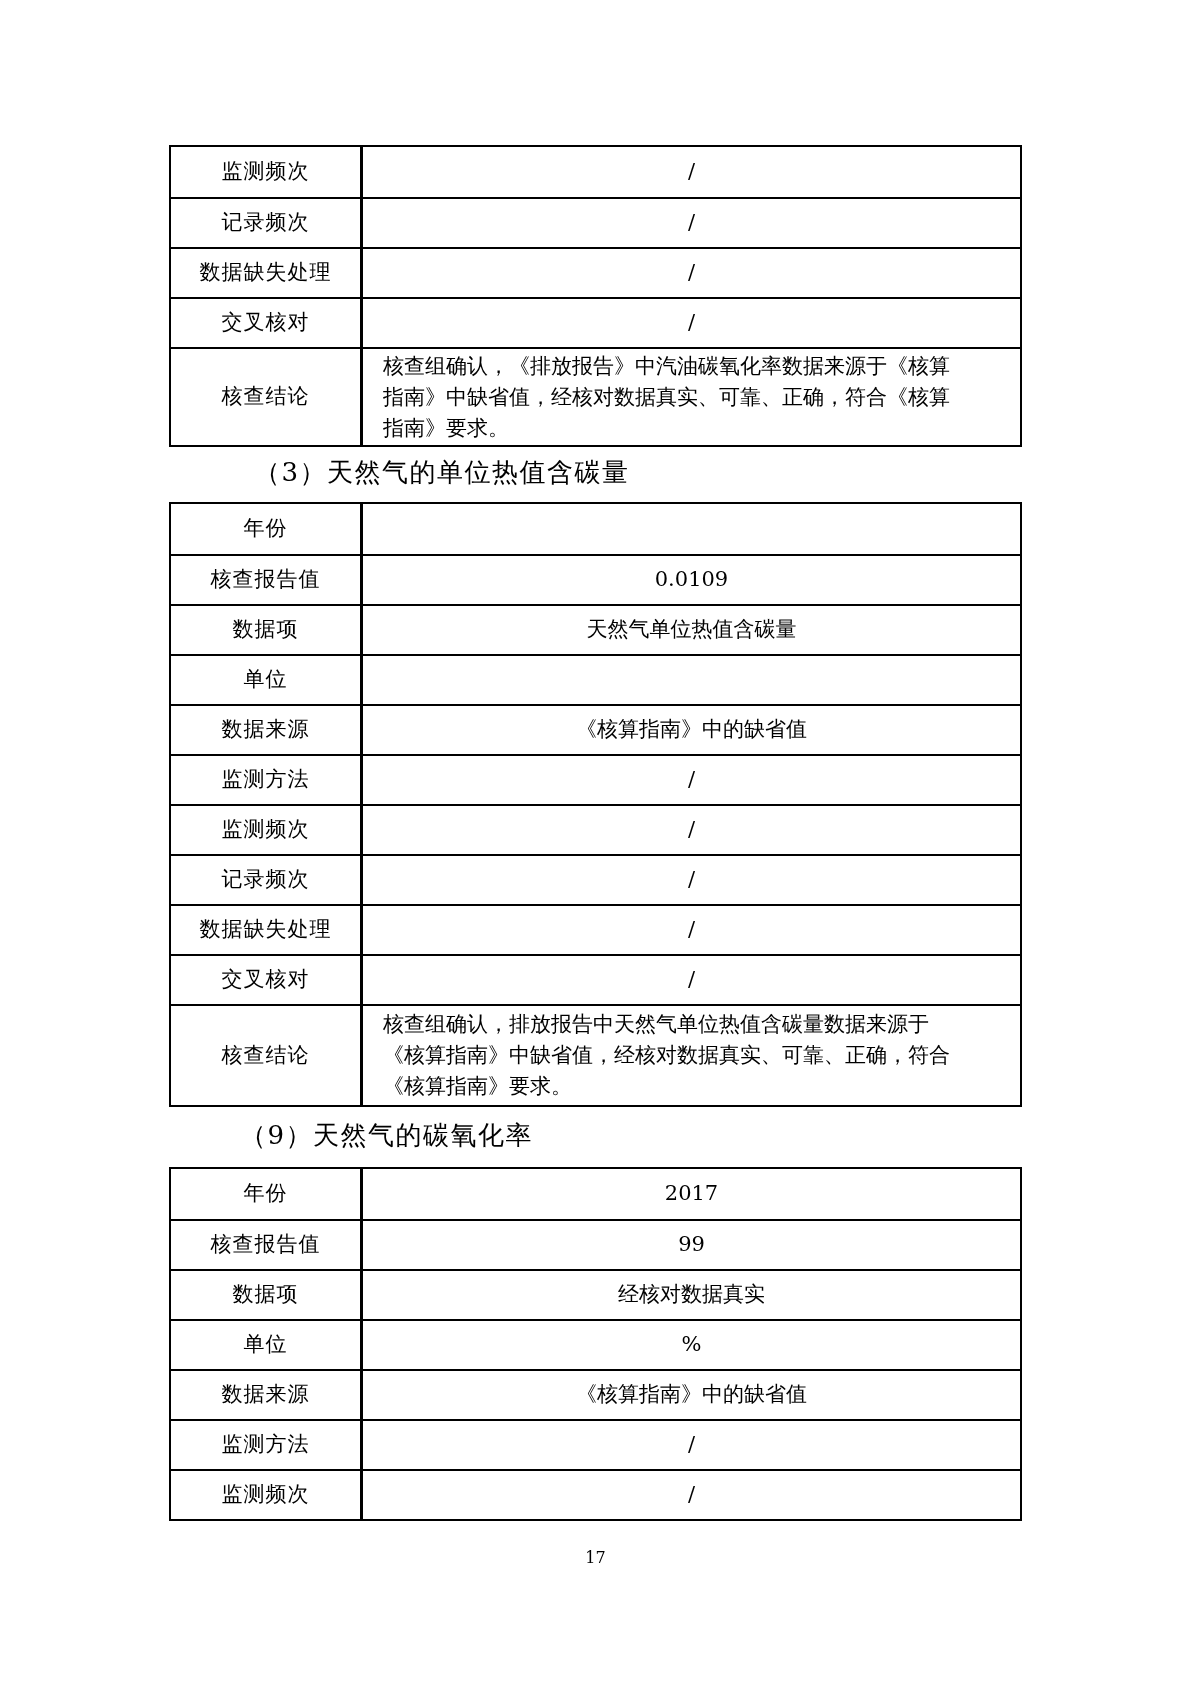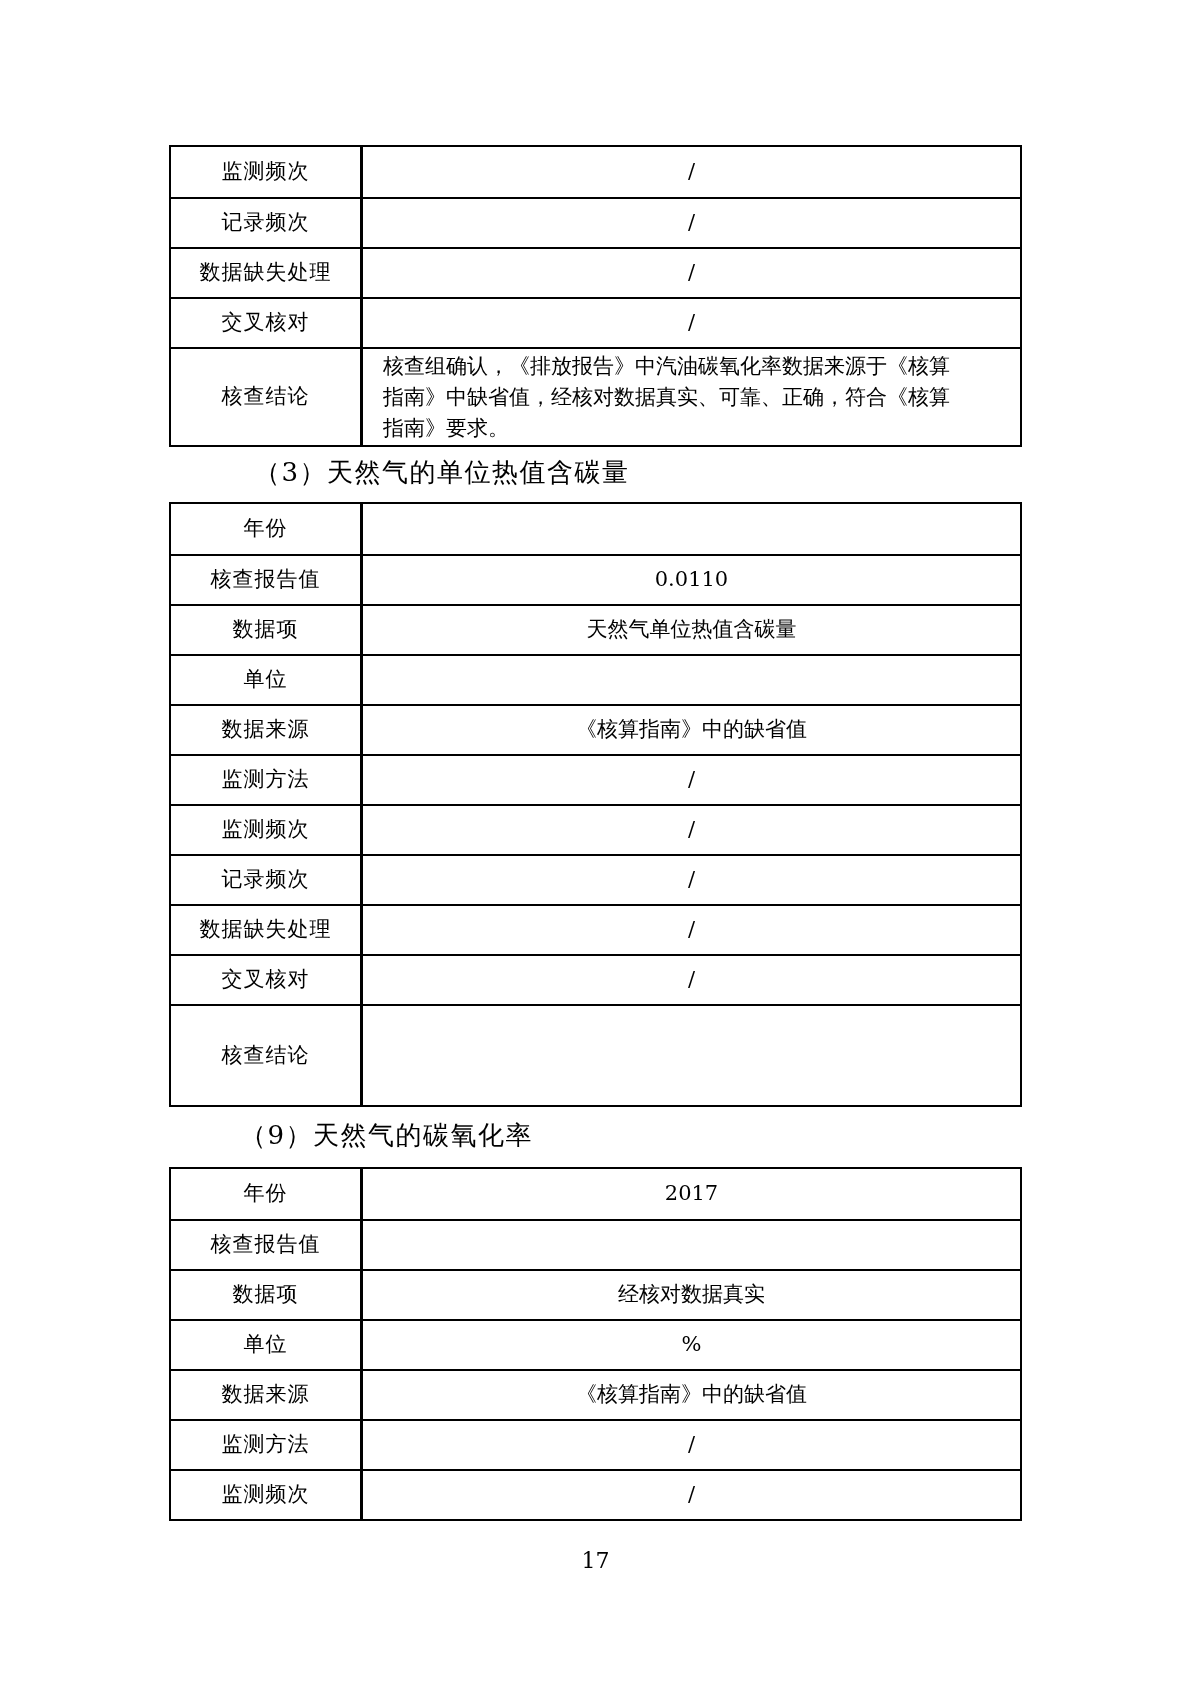--- a/index.html
+++ b/index.html
@@ -19,21 +19,21 @@
   .tr.tall2{height:101px;}
   .td{
     box-sizing:border-box;display:flex;align-items:center;justify-content:center;
     font-size:21px;line-height:1.3;
   }
   .td.label{width:192px;flex:none;border-right:3px solid #000;letter-spacing:1px;text-align:center;}
   .td.value{flex:1;text-align:center;padding:0 6px;}
   .td.value.left{justify-content:flex-start;text-align:left;padding:0 20px;}
   .td.value.left p{margin:0;width:582px;line-height:31px;font-size:21px;}
   .heading{position:absolute;left:240px;font-size:26px;letter-spacing:1.5px;white-space:nowrap;}
-  .pageno{position:absolute;left:0;right:0;text-align:center;font-size:22px;}
+  .pageno{position:absolute;left:0;right:0;text-align:center;font-size:16px;}
 </style>
 </head>
 <body>
 
 <div class="page">
 
   <div class="vtable" style="top:145px;">
     <div class="tr">
       <div class="td label">监测频次</div>
       <div class="td value">/</div>
@@ -59,21 +59,21 @@
   </div>
 
   <div class="heading" style="top:455px;margin-left:14px;">（3）天然气的单位热值含碳量</div>
 
   <div class="vtable" style="top:502px;">
     <div class="tr">
       <div class="td label">年份</div>
     </div>
     <div class="tr">
       <div class="td label">核查报告值</div>
-      <div class="td value">0.0110</div>
+      <div class="td value">0.0109</div>
     </div>
     <div class="tr">
       <div class="td label">数据项</div>
       <div class="td value">天然气单位热值含碳量</div>
     </div>
     <div class="tr">
       <div class="td label">单位</div>
     </div>
     <div class="tr">
       <div class="td label">数据来源</div>
@@ -94,32 +94,36 @@
     <div class="tr">
       <div class="td label">数据缺失处理</div>
       <div class="td value">/</div>
     </div>
     <div class="tr">
       <div class="td label">交叉核对</div>
       <div class="td value">/</div>
     </div>
     <div class="tr tall2">
       <div class="td label">核查结论</div>
+      <div class="td value left">
+        <p>核查组确认，排放报告中天然气单位热值含碳量数据来源于《核算指南》中缺省值，经核对数据真实、可靠、正确，符合《核算指南》要求。</p>
+      </div>
     </div>
   </div>
 
   <div class="heading" style="top:1118px;">（9）天然气的碳氧化率</div>
 
   <div class="vtable" style="top:1167px;">
     <div class="tr">
       <div class="td label">年份</div>
       <div class="td value">2017</div>
     </div>
     <div class="tr">
       <div class="td label">核查报告值</div>
+      <div class="td value">99</div>
     </div>
     <div class="tr">
       <div class="td label">数据项</div>
       <div class="td value">经核对数据真实</div>
     </div>
     <div class="tr">
       <div class="td label">单位</div>
       <div class="td value">%</div>
     </div>
     <div class="tr">

